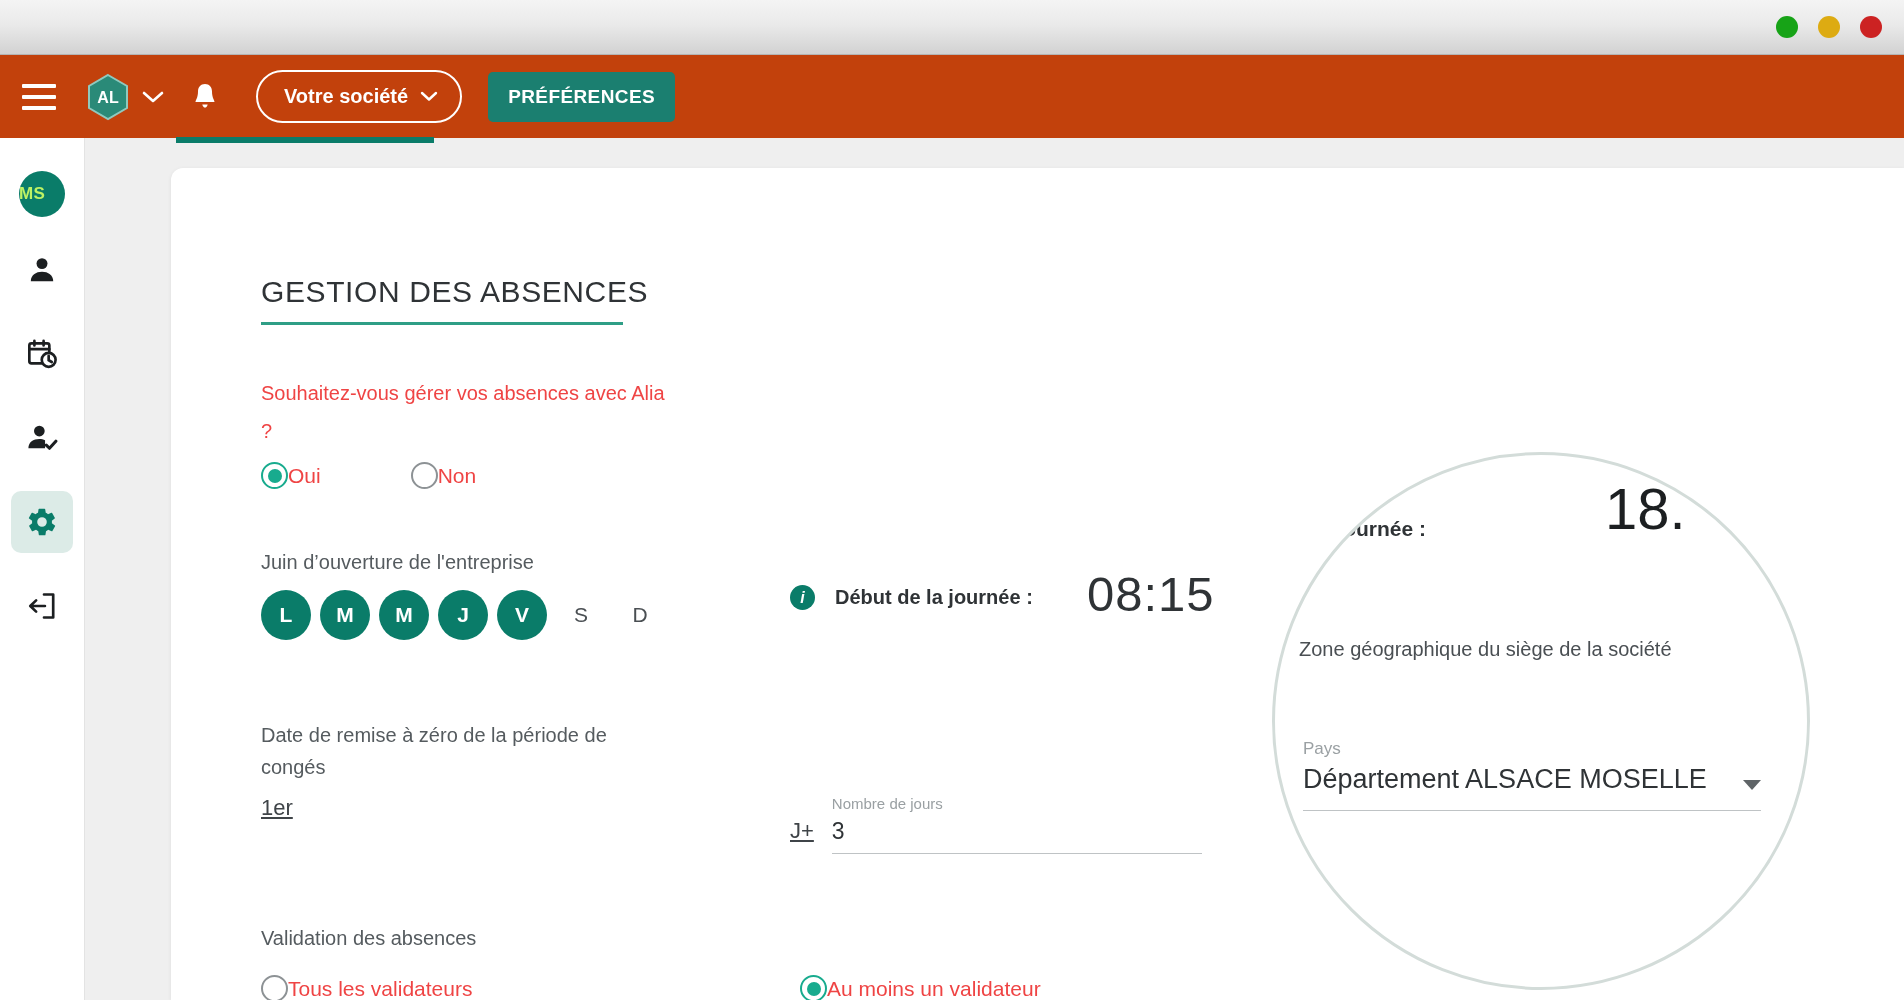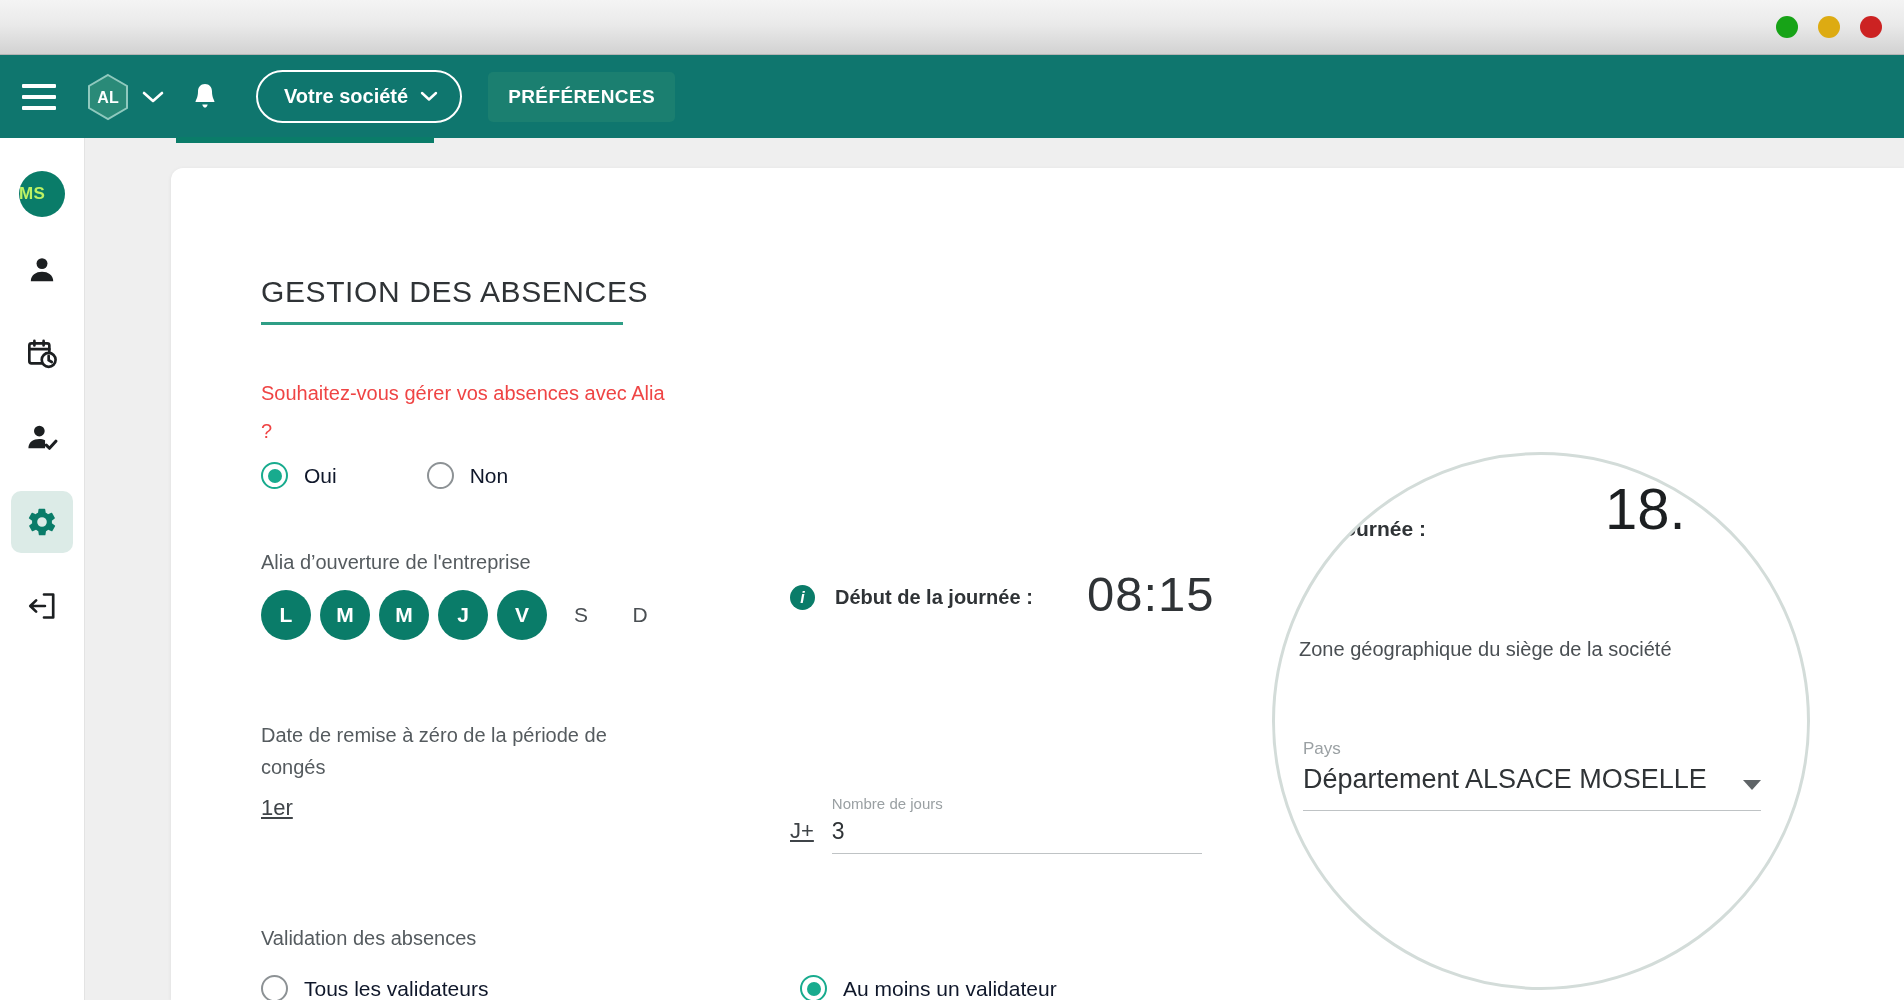--- a/index.html
+++ b/index.html
@@ -23,21 +23,21 @@
     display: flex; gap: 20px; align-items: center;
   }
   .win-dot { width: 22px; height: 22px; border-radius: 50%; display: block; }
   .dot-green  { background: #17a317; }
   .dot-yellow { background: #ddab12; }
   .dot-red    { background: #cc2222; }
 
   
   .topnav {
     position: absolute; left: 0; top: 55px; width: 1904px; height: 83px;
-    background: #0f766e;
+    background: #c2410c;
     display: flex; align-items: center; padding-left: 22px; gap: 0;
   }
   .burger { width: 34px; height: 26px; display: flex; flex-direction: column;
             justify-content: space-between; cursor: pointer; margin-right: 30px; }
   .burger i { display: block; height: 4px; background: #ffffff; border-radius: 1px; }
 
   .logo-hex { width: 44px; height: 48px; position: relative; cursor: pointer; }
   .logo-hex svg { display: block; }
   .chev-logo { margin-left: 12px; margin-right: 28px; cursor: pointer; display:flex; }
   .bell { margin-right: 38px; cursor: pointer; display: flex; }
@@ -108,21 +108,21 @@
   .radio { display: flex; align-items: center; cursor: pointer; }
   .radio .ring {
     width: 27px; height: 27px; border-radius: 50%;
     border: 2.5px solid #8d9295; background: #ffffff;
     display: flex; align-items: center; justify-content: center;
   }
   .radio.on .ring { border-color: #18ab8e; }
   .radio.on .ring::after {
     content: ""; width: 14px; height: 14px; border-radius: 50%; background: #18ab8e;
   }
-  .radio .rlabel { margin-left: 16px; font-size: 21px; color: #0f172a; }
+  .radio .rlabel { font-size: 21px; color: #ef4444; }
 
   .row-oui { left: 261px; top: 462px; }
   .row-oui .radio + .radio { margin-left: 90px; }
 
   .sec-label {
     position: absolute; font-size: 20px; color: #555b5f; line-height: 32px;
   }
   .lbl-jours { left: 261px; top: 546px; }
 
   .days { position: absolute; left: 261px; top: 590px; display: flex; align-items: center; }
@@ -324,21 +324,21 @@
     <div class="radio on">
       <span class="ring"></span>
       <span class="rlabel">Oui</span>
     </div>
     <div class="radio">
       <span class="ring"></span>
       <span class="rlabel">Non</span>
     </div>
   </div>
 
-  <div class="sec-label lbl-jours">Alia d’ouverture de l'entreprise</div>
+  <div class="sec-label lbl-jours">Juin d’ouverture de l'entreprise</div>
 
   <div class="days">
     <div class="day on">L</div>
     <div class="day on">M</div>
     <div class="day on">M</div>
     <div class="day on">J</div>
     <div class="day on">V</div>
     <div class="day off">S</div>
     <div class="day off">D</div>
   </div>

